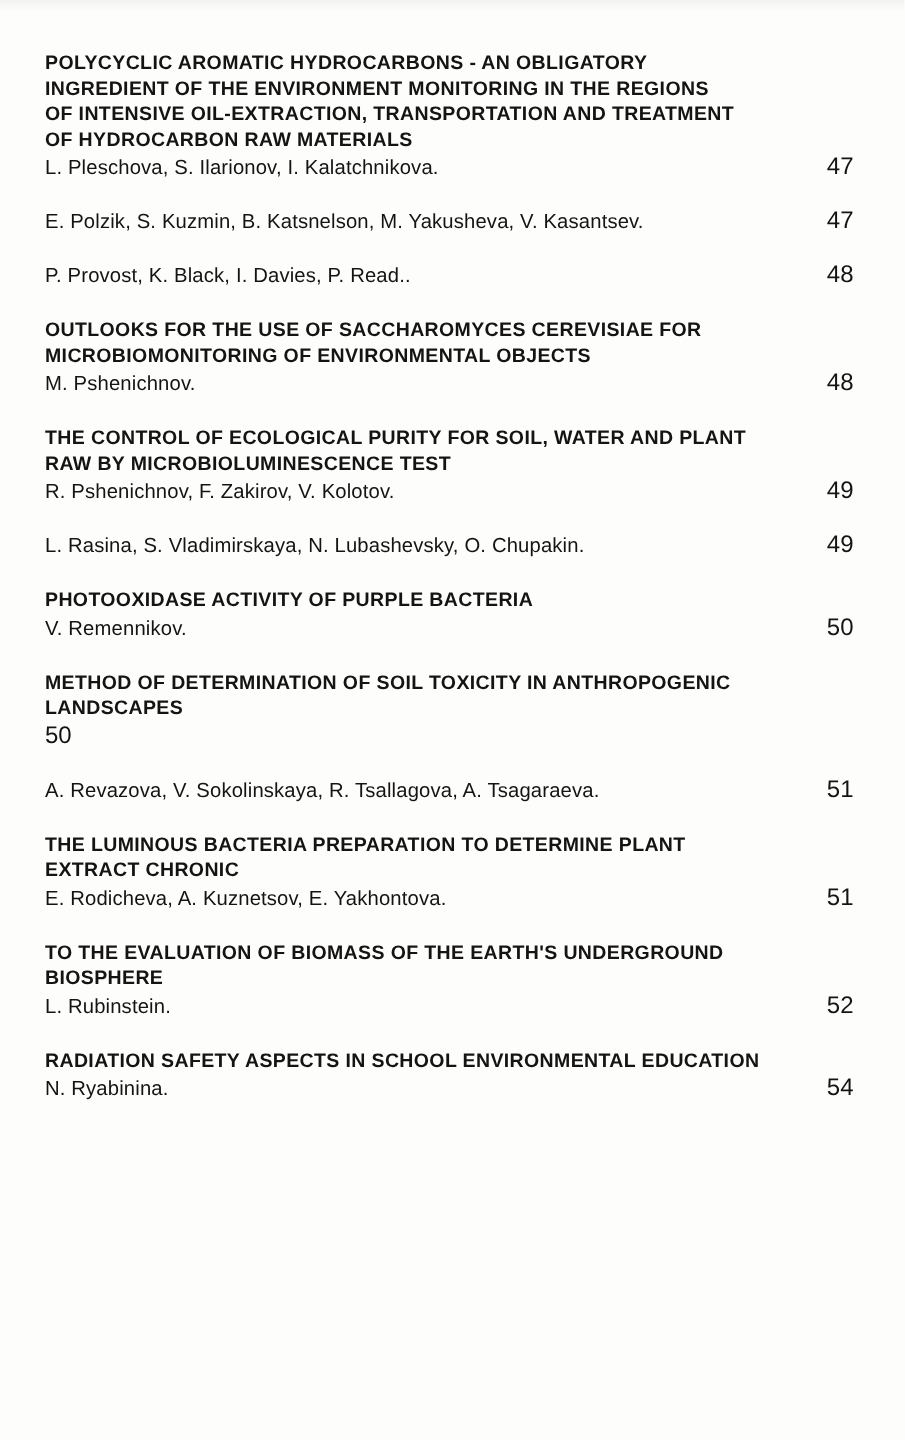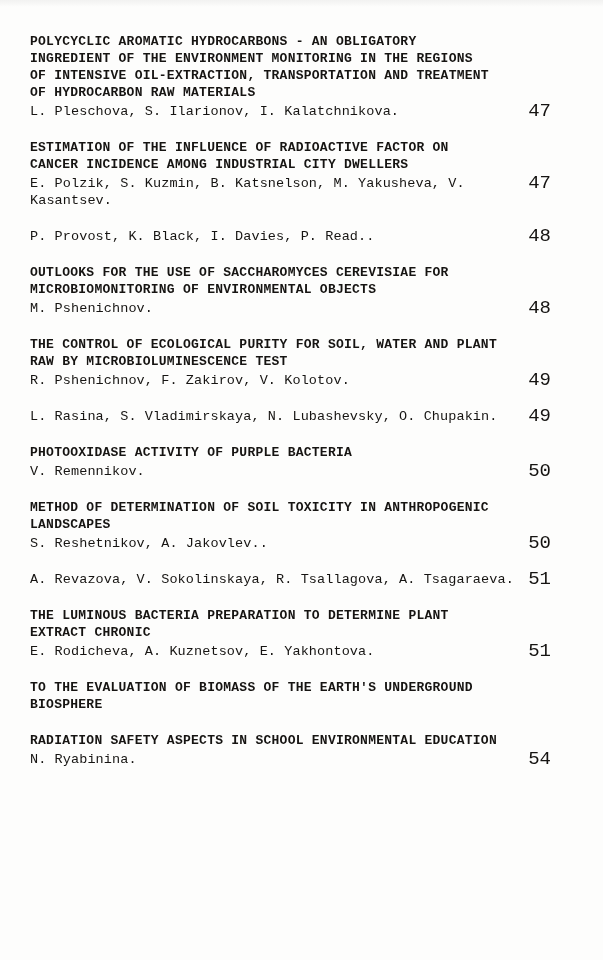--- a/index.html
+++ b/index.html
@@ -8,22 +8,22 @@
     width: 603px;
     height: 960px;
     background: #fdfdfc;
     overflow: hidden;
   }
   .page {
     position: relative;
     width: 603px;
     height: 888px;
     box-sizing: border-box;
-    padding: 33px 52px 0 30px;
-    font-family: Liberation Mono, monospace;
+    padding: 33px 34px 0 30px;
+    font-family: Liberation Sans, sans-serif;
     color: #161412;
     background:
       linear-gradient(180deg, rgba(190,190,188,0.18) 0px, rgba(255,255,255,0) 7px),
       #fdfdfc;
   }
   .entry {
     margin-bottom: 19px;
   }
   .entry .title {
     font-weight: bold;
@@ -37,42 +37,40 @@
     justify-content: space-between;
     align-items: flex-start;
     margin-top: 2px;
     font-size: 13.5px;
     line-height: 17px;
   }
   .entry .authors {
     letter-spacing: 0.1px;
   }
   .entry .pagenum {
-    font-size: 19px;
+    font-size: 16px;
   }
 </style>
 </head>
 <body>
 
 <div class="page">
 
   <div class="entry">
     <div class="title">POLYCYCLIC AROMATIC HYDROCARBONS - AN OBLIGATORY
 INGREDIENT OF THE ENVIRONMENT MONITORING IN THE REGIONS
 OF INTENSIVE OIL-EXTRACTION, TRANSPORTATION AND TREATMENT
 OF HYDROCARBON RAW MATERIALS</div>
     <div class="meta">
       <span class="authors">L. Pleschova, S. Ilarionov, I. Kalatchnikova.</span>
       <span class="pagenum">47</span>
     </div>
   </div>
 
   <div class="entry">
-    <div class="title">ESTIMATION OF THE INFLUENCE OF RADIOACTIVE FACTOR ON
-CANCER INCIDENCE AMONG INDUSTRIAL CITY DWELLERS</div>
     <div class="meta">
       <span class="authors">E. Polzik, S. Kuzmin, B. Katsnelson, M. Yakusheva, V. Kasantsev.</span>
       <span class="pagenum">47</span>
     </div>
   </div>
 
   <div class="entry">
     <div class="meta">
       <span class="authors">P. Provost, K. Black, I. Davies, P. Read..</span>
       <span class="pagenum">48</span>
@@ -109,21 +107,20 @@
     <div class="meta">
       <span class="authors">V. Remennikov.</span>
       <span class="pagenum">50</span>
     </div>
   </div>
 
   <div class="entry">
     <div class="title">METHOD OF DETERMINATION OF SOIL TOXICITY IN ANTHROPOGENIC
 LANDSCAPES</div>
     <div class="meta">
-      <span class="authors">S. Reshetnikov, A. Jakovlev..</span>
       <span class="pagenum">50</span>
     </div>
   </div>
 
   <div class="entry">
     <div class="meta">
       <span class="authors">A. Revazova, V. Sokolinskaya, R. Tsallagova, A. Tsagaraeva.</span>
       <span class="pagenum">51</span>
     </div>
   </div>
@@ -133,20 +130,24 @@
 EXTRACT CHRONIC</div>
     <div class="meta">
       <span class="authors">E. Rodicheva, A. Kuznetsov, E. Yakhontova.</span>
       <span class="pagenum">51</span>
     </div>
   </div>
 
   <div class="entry">
     <div class="title">TO THE EVALUATION OF BIOMASS OF THE EARTH'S UNDERGROUND
 BIOSPHERE</div>
+    <div class="meta">
+      <span class="authors">L. Rubinstein.</span>
+      <span class="pagenum">52</span>
+    </div>
   </div>
 
 
   <div class="entry">
     <div class="title">RADIATION SAFETY ASPECTS IN SCHOOL ENVIRONMENTAL EDUCATION</div>
     <div class="meta">
       <span class="authors">N. Ryabinina.</span>
       <span class="pagenum">54</span>
     </div>
   </div>

